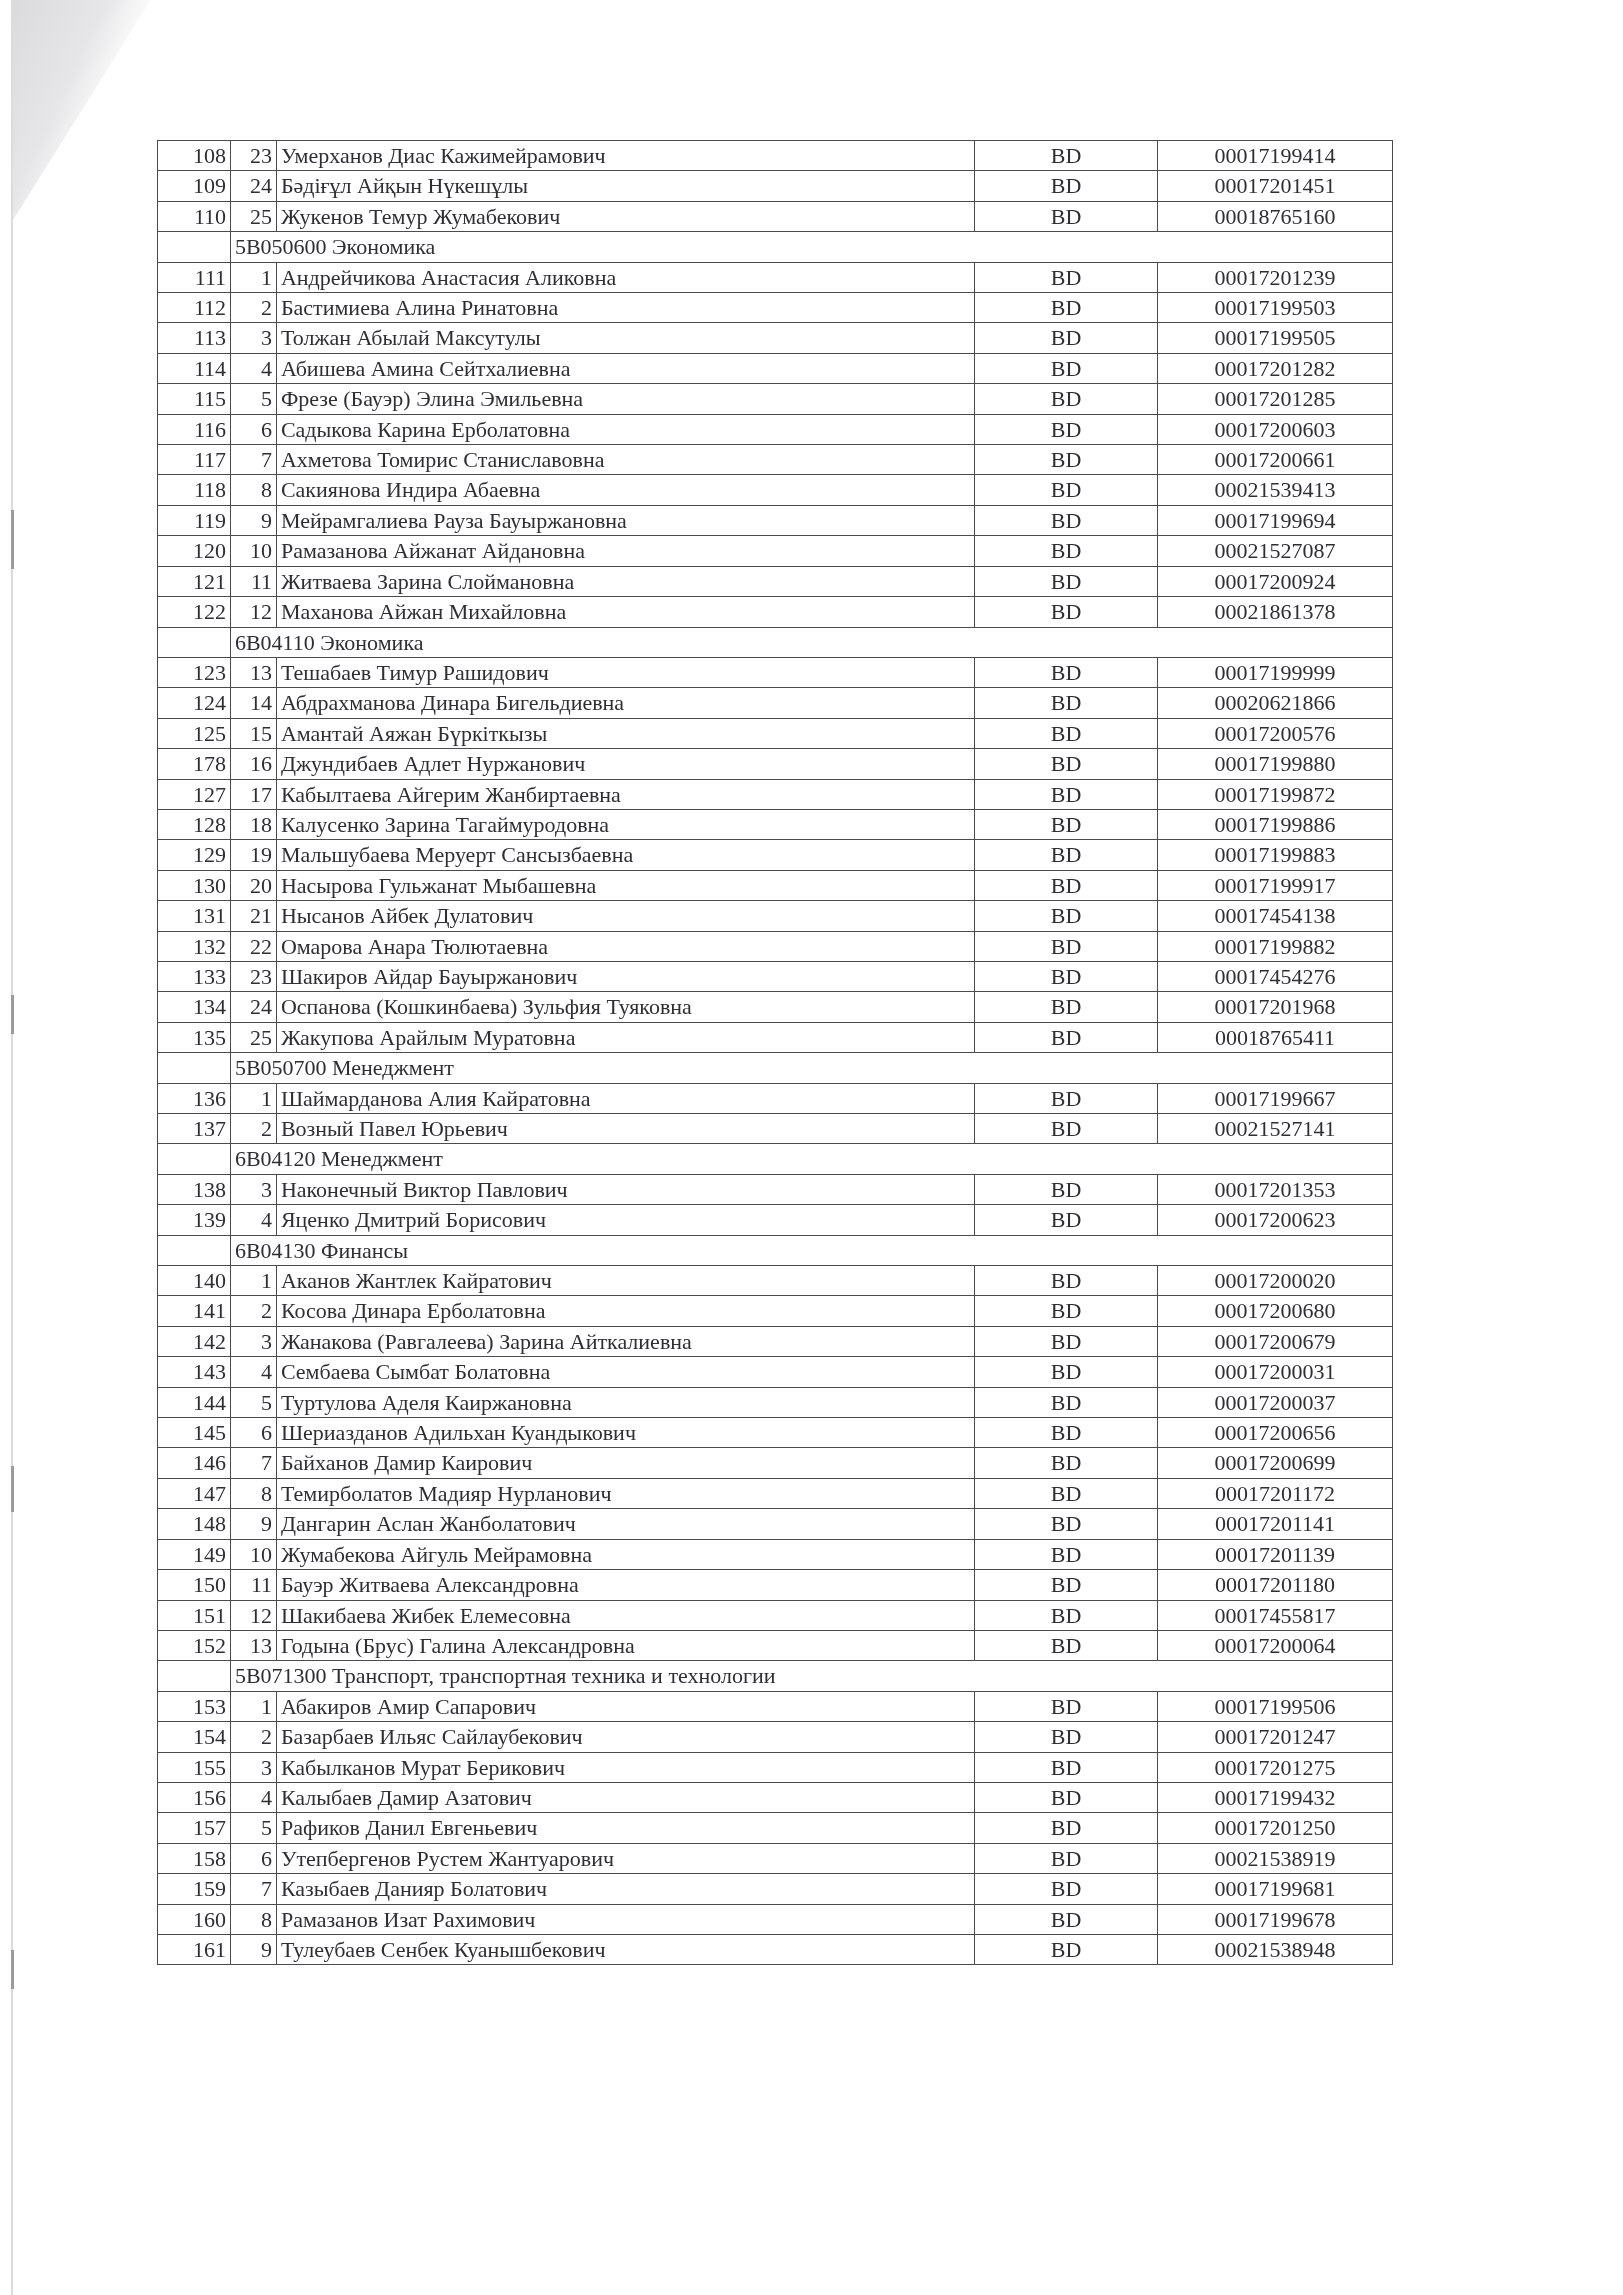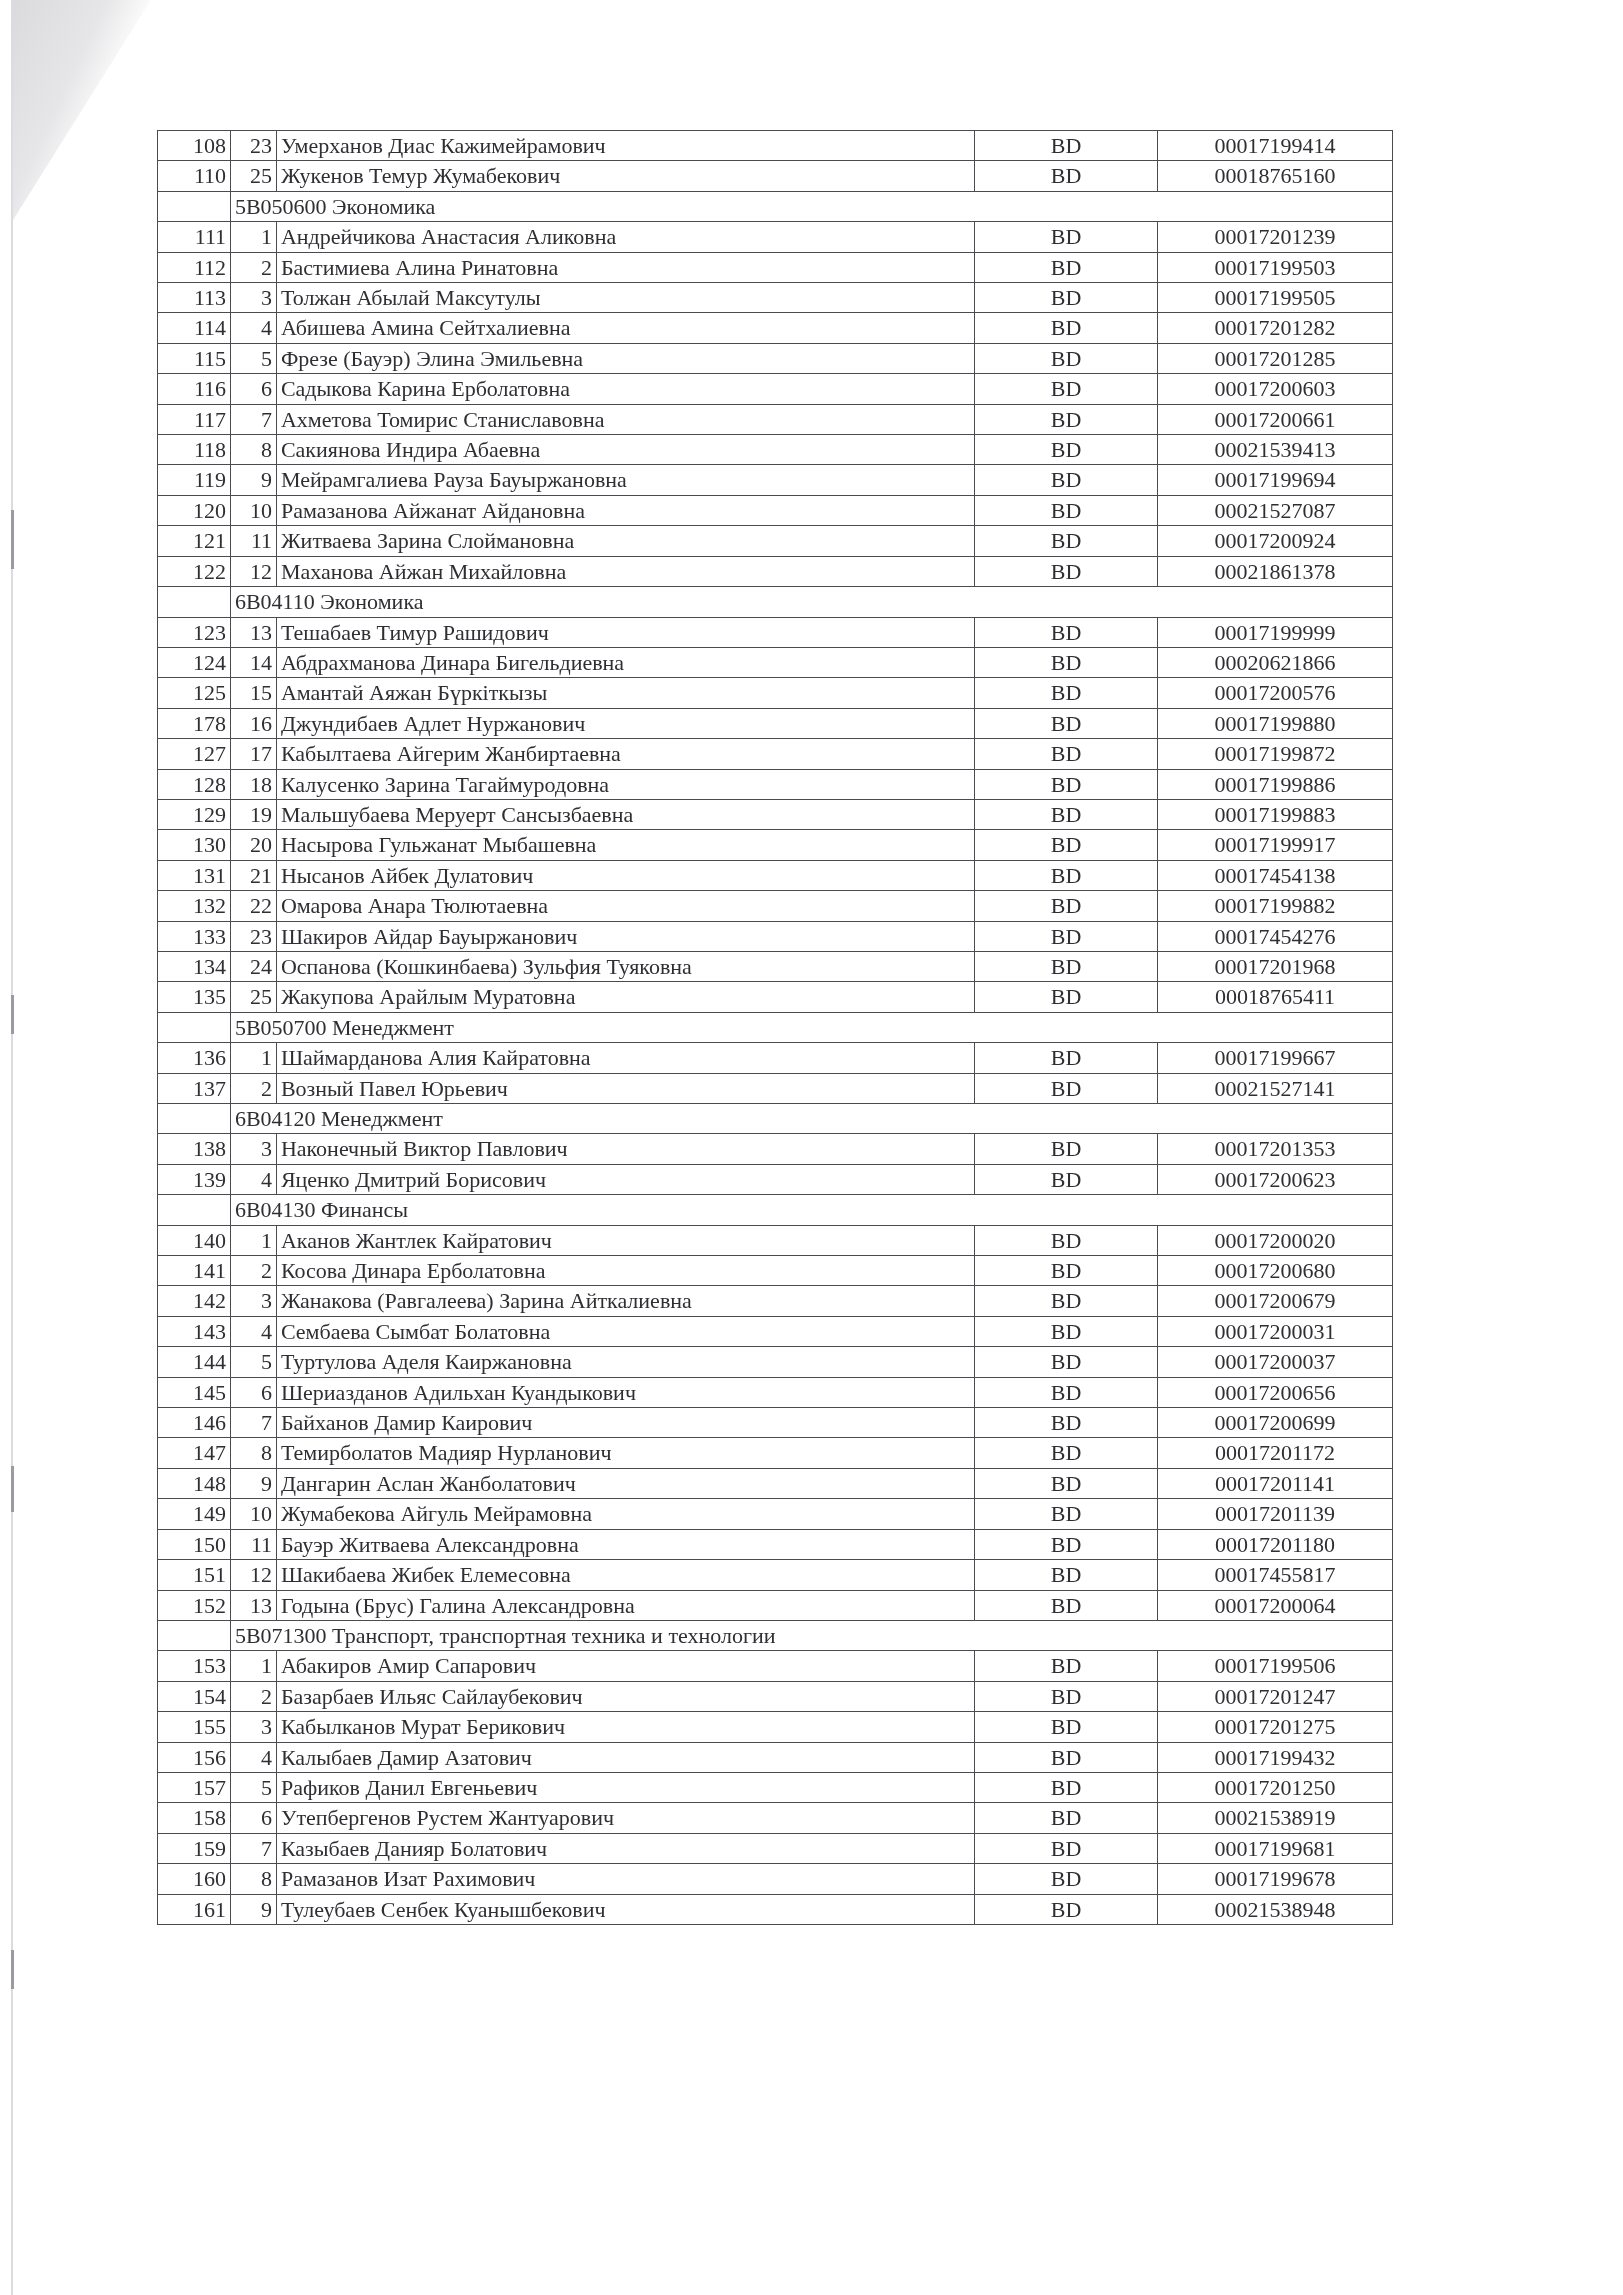--- a/index.html
+++ b/index.html
@@ -10,21 +10,21 @@
   .scan-shadow {
     position: absolute; left: 0; top: 0; width: 157px; height: 236px;
     background: linear-gradient(115deg, #d9d9db 0%, #e6e6e8 40%, rgba(255,255,255,0) 60%);
     clip-path: polygon(11.8px 0, 151px 0, 11.8px 222px);
   }
   .scan-edge {
     position: absolute; left: 10.5px; top: 0; width: 2px; height: 2295px; background: #dcdcde;
   }
   .scan-mark { position: absolute; left: 10.5px; width: 3.9px; background: #9a9aa0; }
   table.roster {
-    position: absolute; left: 157px; top: 130px; width: 1235px;
+    position: absolute; left: 157px; top: 140px; width: 1235px;
     border-collapse: collapse; table-layout: fixed;
   }
   table.roster td {
     border: 1.6px solid #4a4a50; height: 29.4px; padding: 0 3.9px;
     font-size: 22px; line-height: 29.4px; white-space: nowrap; overflow: hidden;
   }
   col.c-idx { width: 73px; }
   col.c-num { width: 46px; }
   col.c-name { width: 698px; }
   col.c-grant { width: 183px; }
@@ -54,20 +54,27 @@
   </colgroup>
   <tbody id="roster-body">
       <tr>
         <td class="idx">108</td>
         <td class="num">23</td>
         <td class="name">Умерханов Диас Кажимейрамович</td>
         <td class="grant">BD</td>
         <td class="id">00017199414</td>
       </tr>
       <tr>
+        <td class="idx">109</td>
+        <td class="num">24</td>
+        <td class="name">Бәдіғұл Айқын Нүкешұлы</td>
+        <td class="grant">BD</td>
+        <td class="id">00017201451</td>
+      </tr>
+      <tr>
         <td class="idx">110</td>
         <td class="num">25</td>
         <td class="name">Жукенов Темур Жумабекович</td>
         <td class="grant">BD</td>
         <td class="id">00018765160</td>
       </tr>
       <tr>
         <td></td>
         <td class="section-title" colspan="4">5В050600 Экономика</td>
       </tr>

